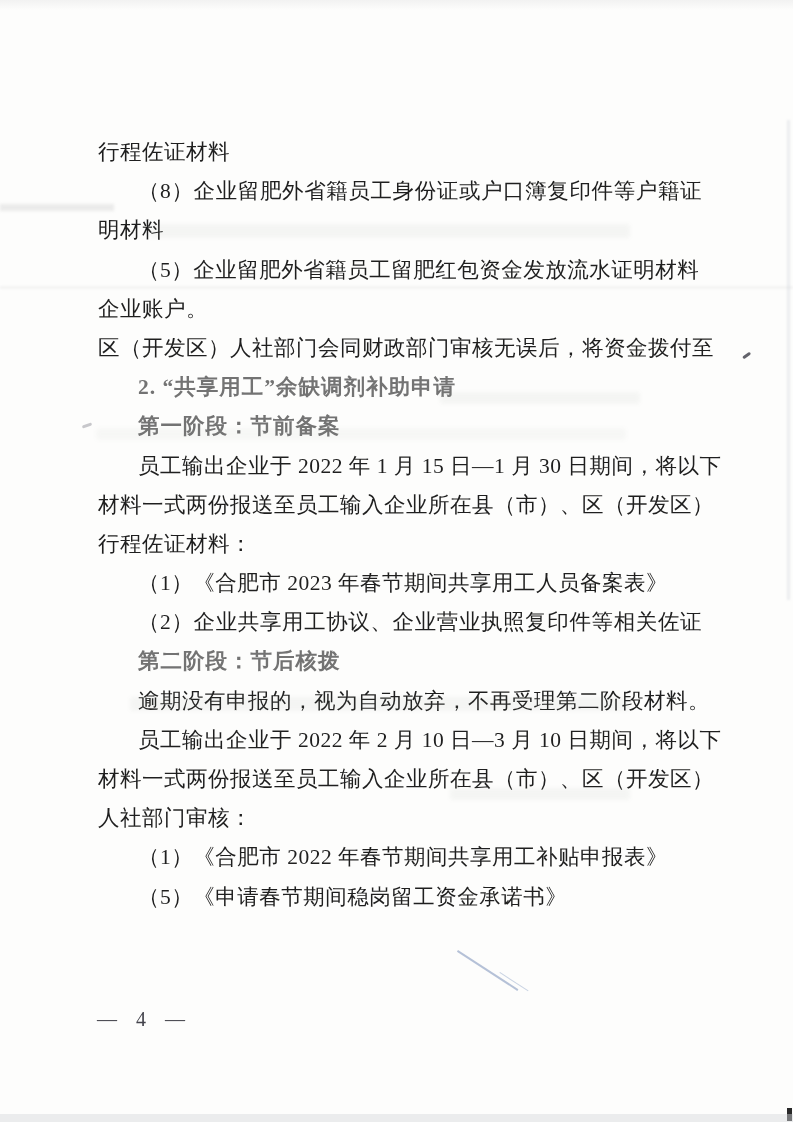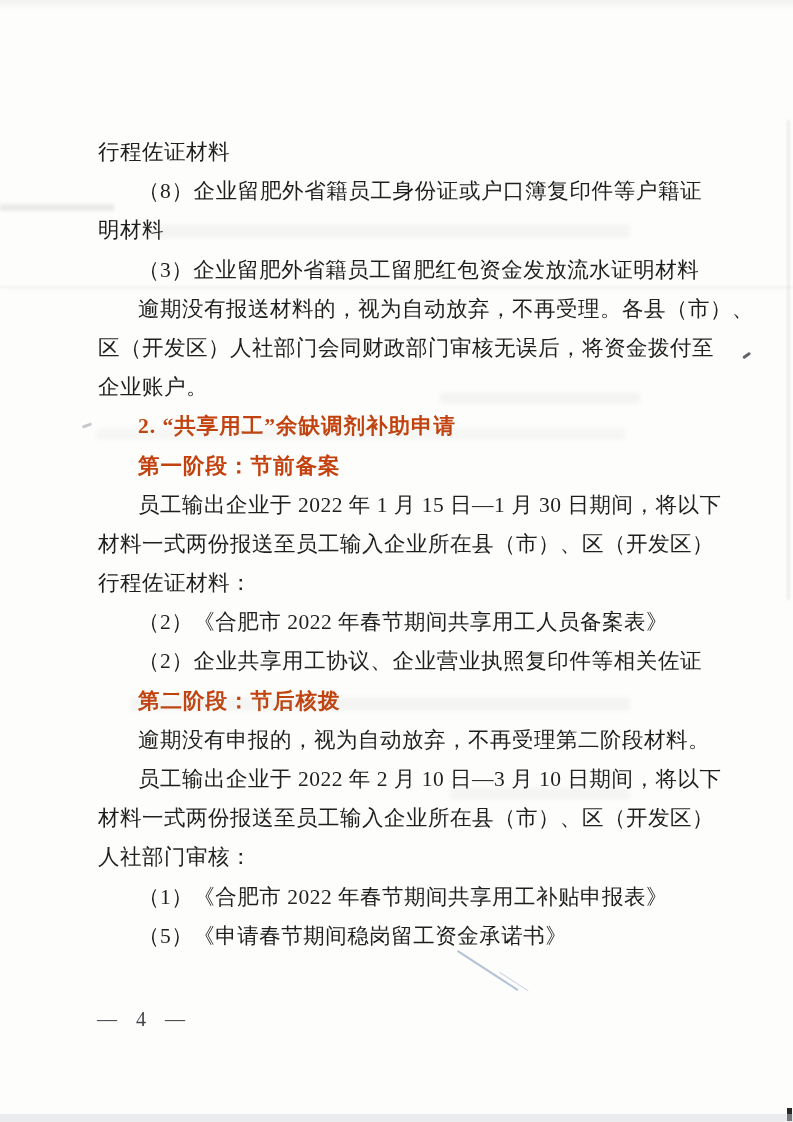--- a/index.html
+++ b/index.html
@@ -19,21 +19,21 @@
     color:#1f1f1f;
   }
   .line{
     height:39.2px;line-height:39.2px;
     font-size:21.5px;
     white-space:nowrap;
     letter-spacing:0.5px;
   }
   .line.ind{ text-indent:40px; }
   .line.just{ text-align:justify; text-align-last:justify; }
-  .line.bold{ font-weight:bold; color:#c2410c; letter-spacing:1px; }
+  .line.bold{ font-weight:bold; color:#737373; letter-spacing:1px; }
   
   .pagenum{
     position:absolute;left:97px;top:1008px;
     font-size:20px;color:#44444c;
     letter-spacing:5px;word-spacing:4px;
     white-space:nowrap;
   }
   
   .artifact{ position:absolute; pointer-events:none; }
   .ghost{ background:#8a9388; opacity:0.07; filter:blur(2px); border-radius:3px; }
@@ -59,30 +59,29 @@
 </style>
 </head>
 <body>
 
 <div class="page">
 
   <div class="content">
     <div class="line">行程佐证材料</div>
     <div class="line ind just">（8）企业留肥外省籍员工身份证或户口簿复印件等户籍证</div>
     <div class="line">明材料</div>
-    <div class="line ind">（3）企业留肥外省籍员工留肥红包资金发放流水证明材料</div>
-    <div class="line ind just">逾期没有报送材料的，视为自动放弃，不再受理。各县（市）、</div>
+    <div class="line ind">（5）企业留肥外省籍员工留肥红包资金发放流水证明材料</div>
+    <div class="line">企业账户。</div>
     <div class="line just">区（开发区）人社部门会同财政部门审核无误后，将资金拨付至</div>
-    <div class="line">企业账户。</div>
     <div class="line ind bold">2. “共享用工”余缺调剂补助申请</div>
     <div class="line ind bold">第一阶段：节前备案</div>
     <div class="line ind just">员工输出企业于 2022 年 1 月 15 日—1 月 30 日期间，将以下</div>
     <div class="line just">材料一式两份报送至员工输入企业所在县（市）、区（开发区）</div>
     <div class="line">行程佐证材料：</div>
-    <div class="line ind">（2）《合肥市 2022 年春节期间共享用工人员备案表》</div>
+    <div class="line ind">（1）《合肥市 2023 年春节期间共享用工人员备案表》</div>
     <div class="line ind just">（2）企业共享用工协议、企业营业执照复印件等相关佐证</div>
     <div class="line ind bold">第二阶段：节后核拨</div>
     <div class="line ind">逾期没有申报的，视为自动放弃，不再受理第二阶段材料。</div>
     <div class="line ind just">员工输出企业于 2022 年 2 月 10 日—3 月 10 日期间，将以下</div>
     <div class="line just">材料一式两份报送至员工输入企业所在县（市）、区（开发区）</div>
     <div class="line">人社部门审核：</div>
     <div class="line ind">（1）《合肥市 2022 年春节期间共享用工补贴申报表》</div>
     <div class="line ind">（5）《申请春节期间稳岗留工资金承诺书》</div>
   </div>
 

